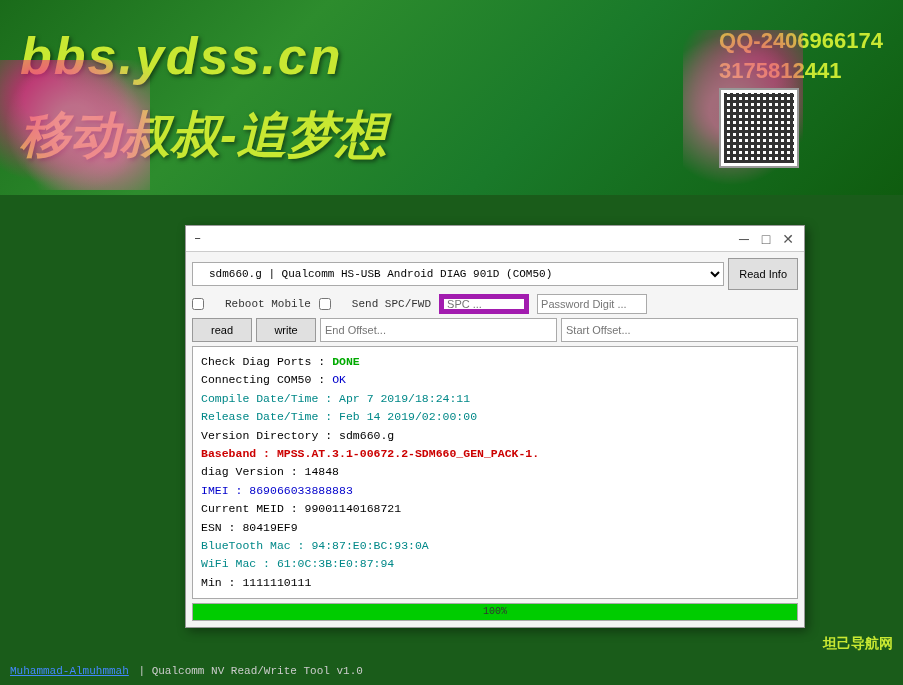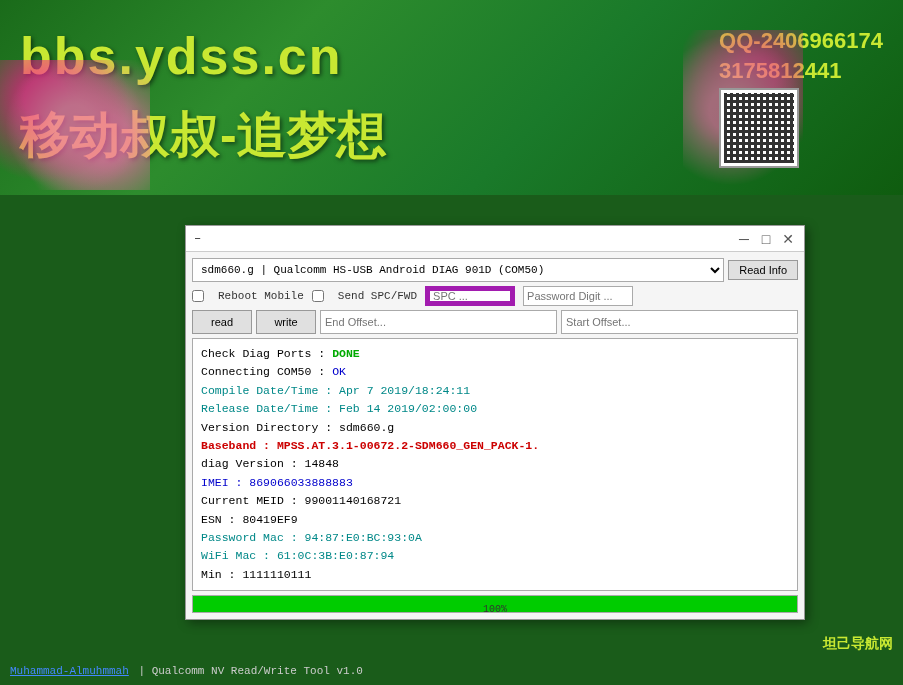--- a/index.html
+++ b/index.html
@@ -22,20 +22,21 @@
       display: flex;
       align-items: center;
       justify-content: space-between;
       padding: 10px 20px;
     }
 
     .banner-left {
       display: flex;
       flex-direction: column;
       gap: 16px;
+      font-style: italic;
     }
 
     .banner-title1 {
       font-size: 52px;
       font-weight: bold;
       color: #c8e832;
       font-family: Arial, sans-serif;
       text-shadow: 2px 2px 4px rgba(0,0,0,0.5);
       letter-spacing: 2px;
     }
@@ -183,47 +184,47 @@
       margin-bottom: 4px;
       align-items: center;
     }
 
     .device-select {
       flex: 1;
       height: 24px;
       font-size: 11px;
       border: 1px solid #aaa;
       background: white;
-      padding: 0 4px;
+      padding: 0 12px;
       font-family: 'Courier New', monospace;
     }
 
     .read-info-btn {
-      height: 20px;
+      height: 32px;
       padding: 0 10px;
       font-size: 11px;
       background: #e0e0e0;
       border: 1px solid #999;
       cursor: pointer;
       white-space: nowrap;
     }
 
     
     .row2 {
       display: flex;
       gap: 8px;
       margin-bottom: 4px;
       align-items: center;
       flex-wrap: wrap;
     }
 
     .checkbox-label {
       display: flex;
       align-items: flex-start;
-      gap: 14px;
+      gap: 21px;
       font-size: 11px;
       color: #333;
       white-space: nowrap;
     }
 
     .checkbox-label input[type="checkbox"] {
       width: 12px;
       height: 12px;
       cursor: pointer;
     }
@@ -328,21 +329,21 @@
       align-items: center;
       justify-content: center;
     }
 
     .progress-text {
       position: absolute;
       width: 100%;
       text-align: center;
       font-size: 10px;
       color: #333;
-      top: 8px;
+      top: 2px;
     }
 
     
     .watermark {
       position: absolute;
       bottom: 32px;
       right: 10px;
       font-size: 14px;
       font-weight: bold;
       color: #c8e832;
@@ -416,21 +417,21 @@
         <span class="log-normal">Connecting COM50 : </span><span class="log-ok">OK</span>
       </span>
       <span class="log-line log-cyan">Compile Date/Time : Apr  7 2019/18:24:11</span>
       <span class="log-line log-cyan">Release Date/Time : Feb 14 2019/02:00:00</span>
       <span class="log-line log-normal">Version Directory : sdm660.g</span>
       <span class="log-line log-red">Baseband : MPSS.AT.3.1-00672.2-SDM660_GEN_PACK-1.</span>
       <span class="log-line log-normal">diag Version : 14848</span>
       <span class="log-line log-blue">IMEI : 869066033888883</span>
       <span class="log-line log-normal">Current MEID : 99001140168721</span>
       <span class="log-line log-normal">ESN : 80419EF9</span>
-      <span class="log-line log-cyan">Password Mac : 94:87:E0:BC:93:0A</span>
+      <span class="log-line log-cyan">BlueTooth Mac : 94:87:E0:BC:93:0A</span>
       <span class="log-line log-cyan">WiFi Mac : 61:0C:3B:E0:87:94</span>
       <span class="log-line log-normal">Min : 1111110111</span>
     </div>
 
     <div class="progress-container">
       <div class="progress-bar" style="width:100%"></div>
       <span class="progress-text">100%</span>
     </div>
   </div>
 </div>

